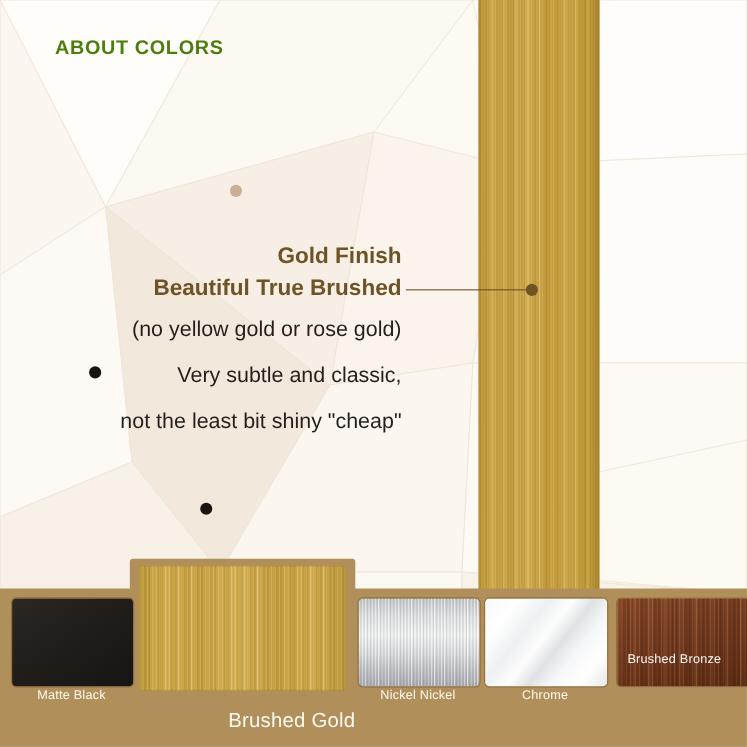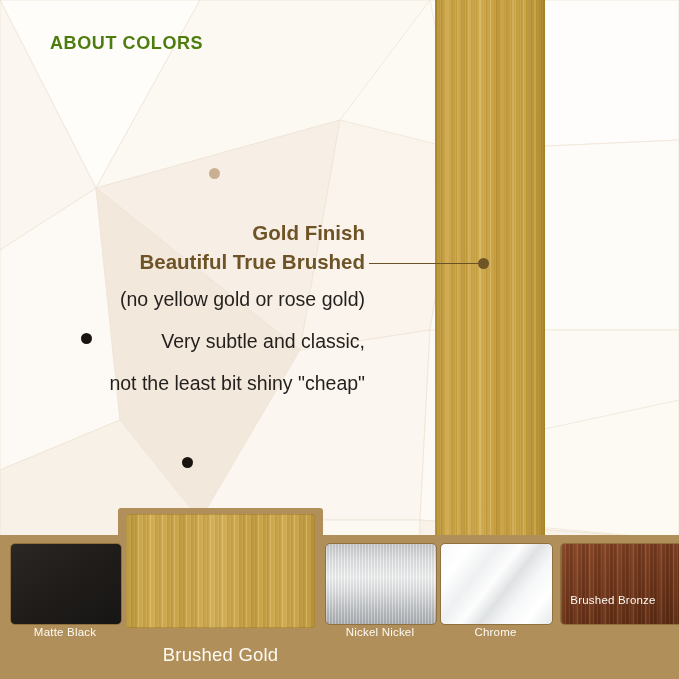--- a/index.html
+++ b/index.html
@@ -202,20 +202,21 @@
       linear-gradient(90deg,
         #b99430 0%, #d1aa47 12%, #c79e3c 30%,
         #d4ae4e 48%, #c59b38 66%, #cfa846 84%, #bb9431 100%);
     border-radius: 2px;
     box-shadow: inset 0 0 0 1px rgba(140,104,30,0.35);
   }
   .lbl-gold {
     left: 118px; top: 644px; width: 205px;
     font-size: 18.5px;
     letter-spacing: 0.2px;
+    text-align: right;
   }
 
   
   .sw-nickel {
     left: 325px; top: 543px;
     width: 110px; height: 80px;
     background:
       repeating-linear-gradient(90deg,
         rgba(255,255,255,0.55) 0px,
         rgba(255,255,255,0.00) 1px,

